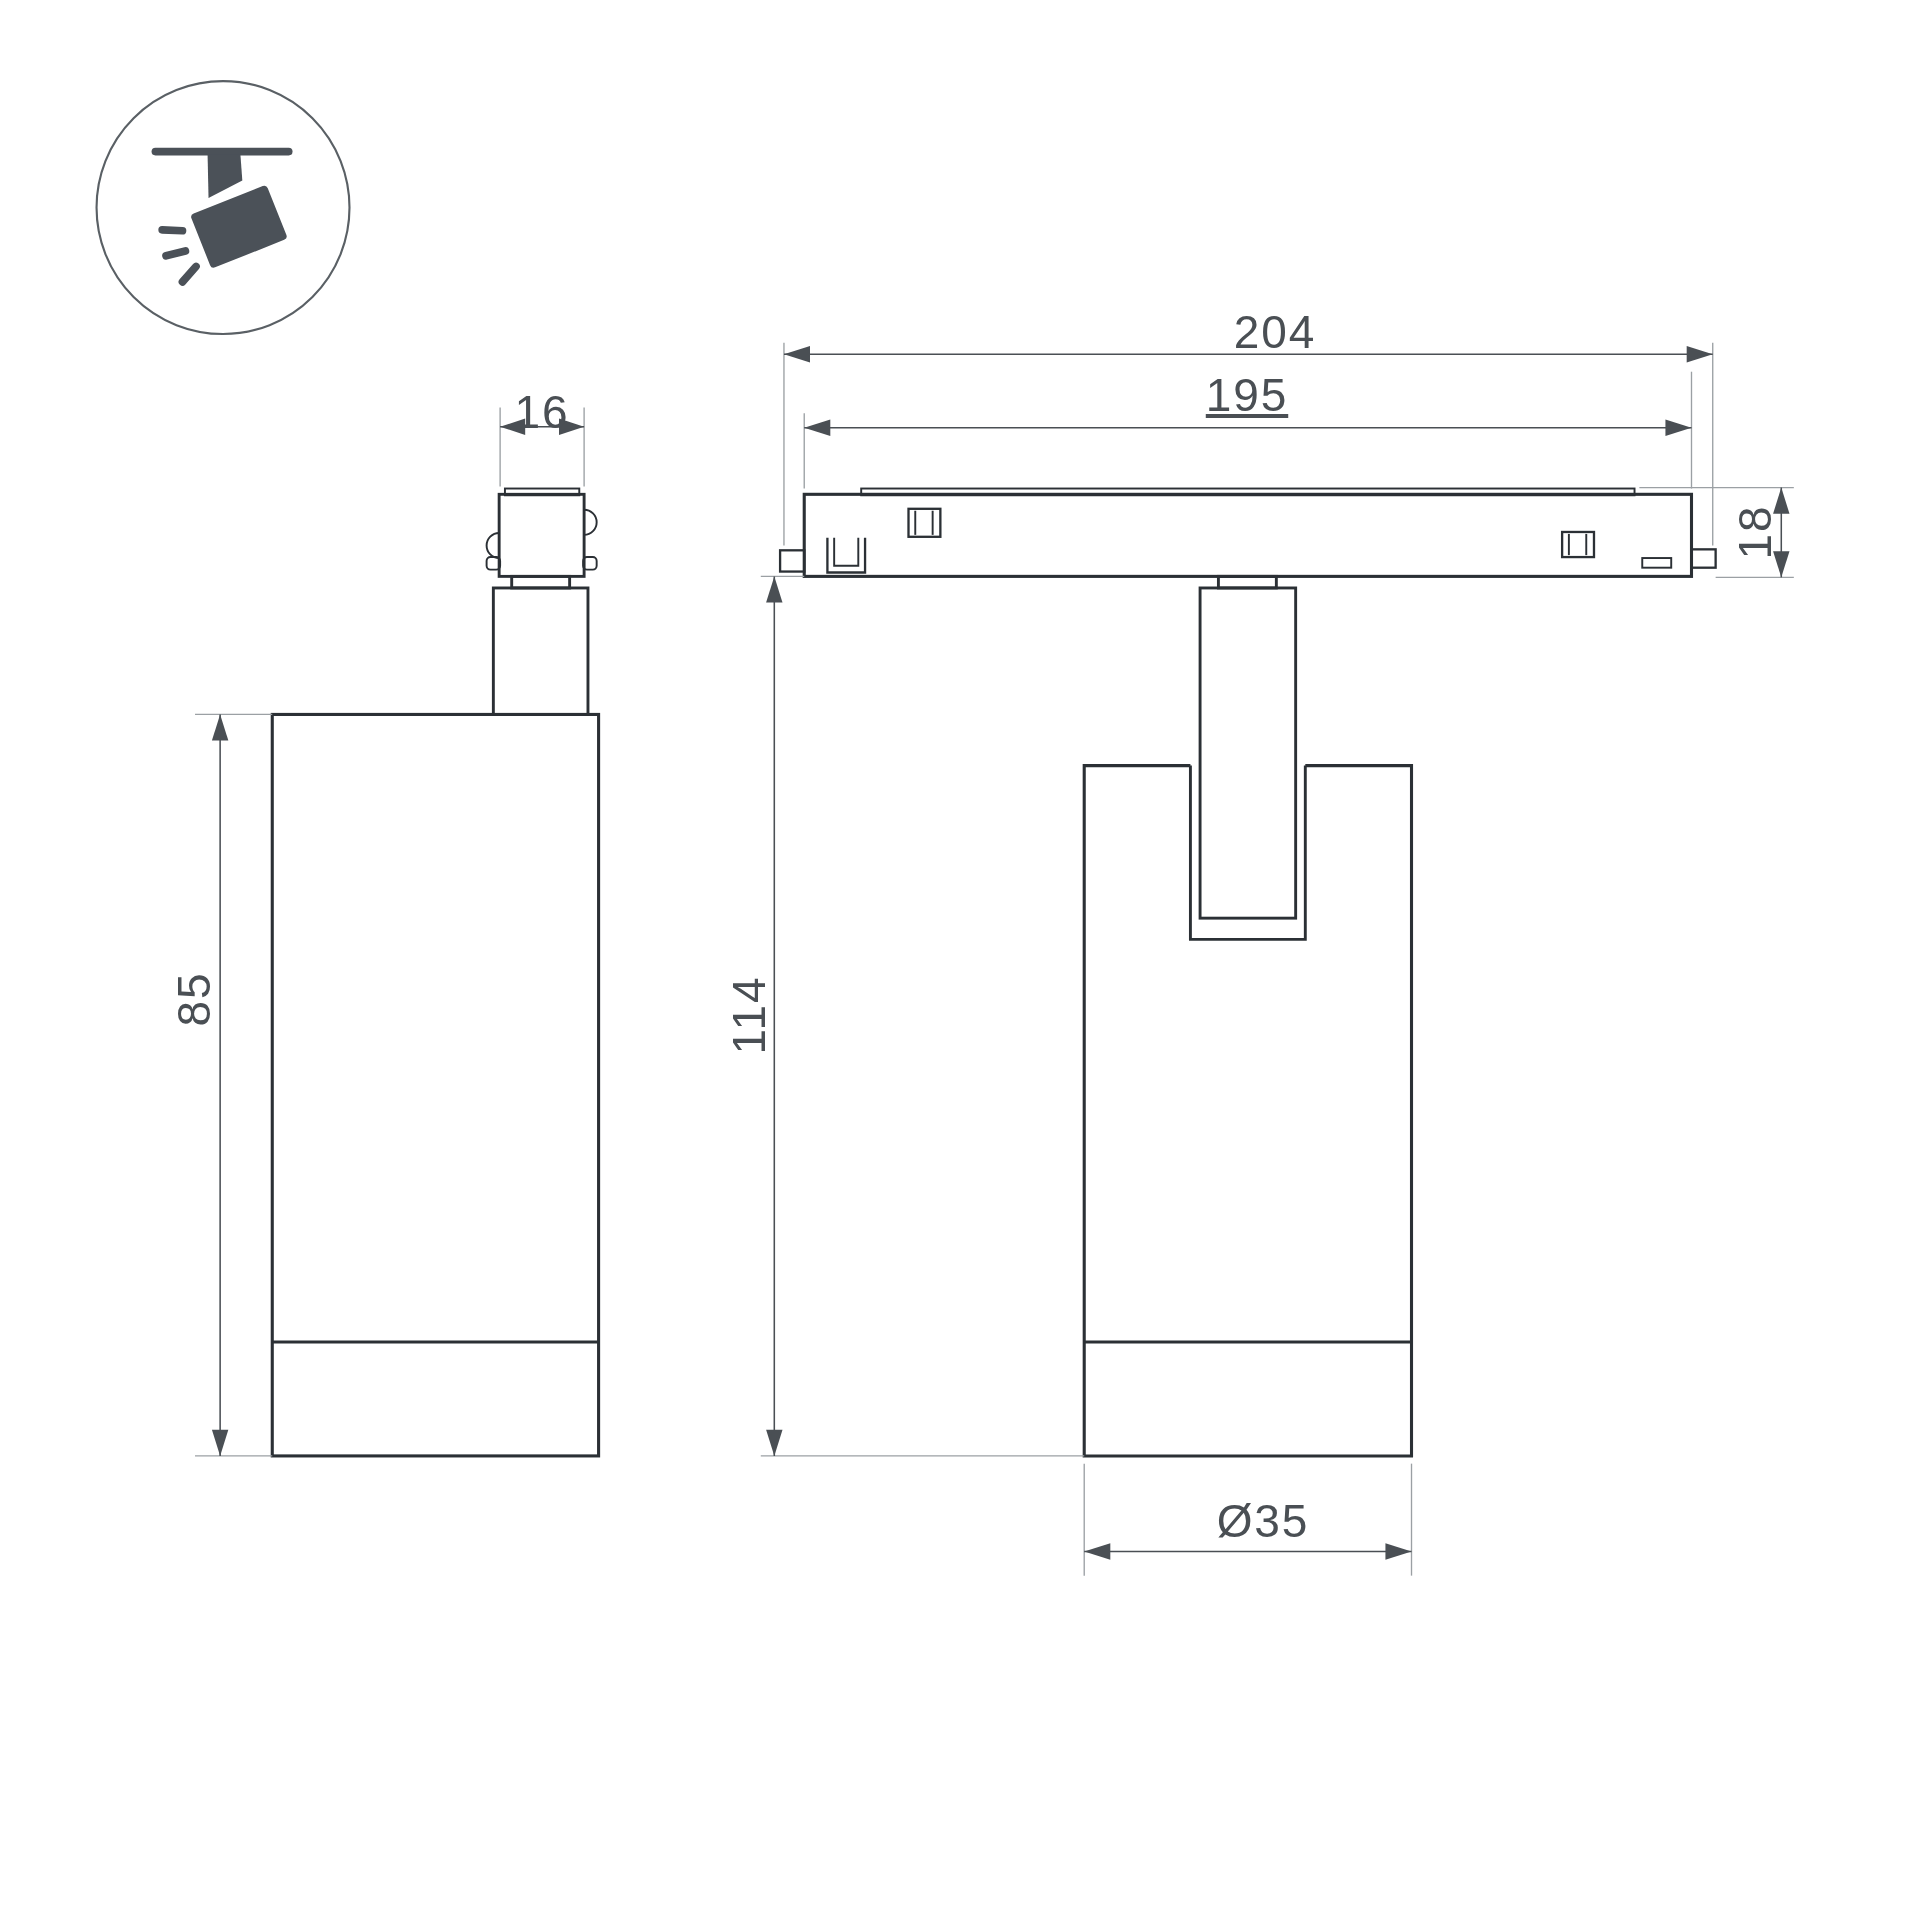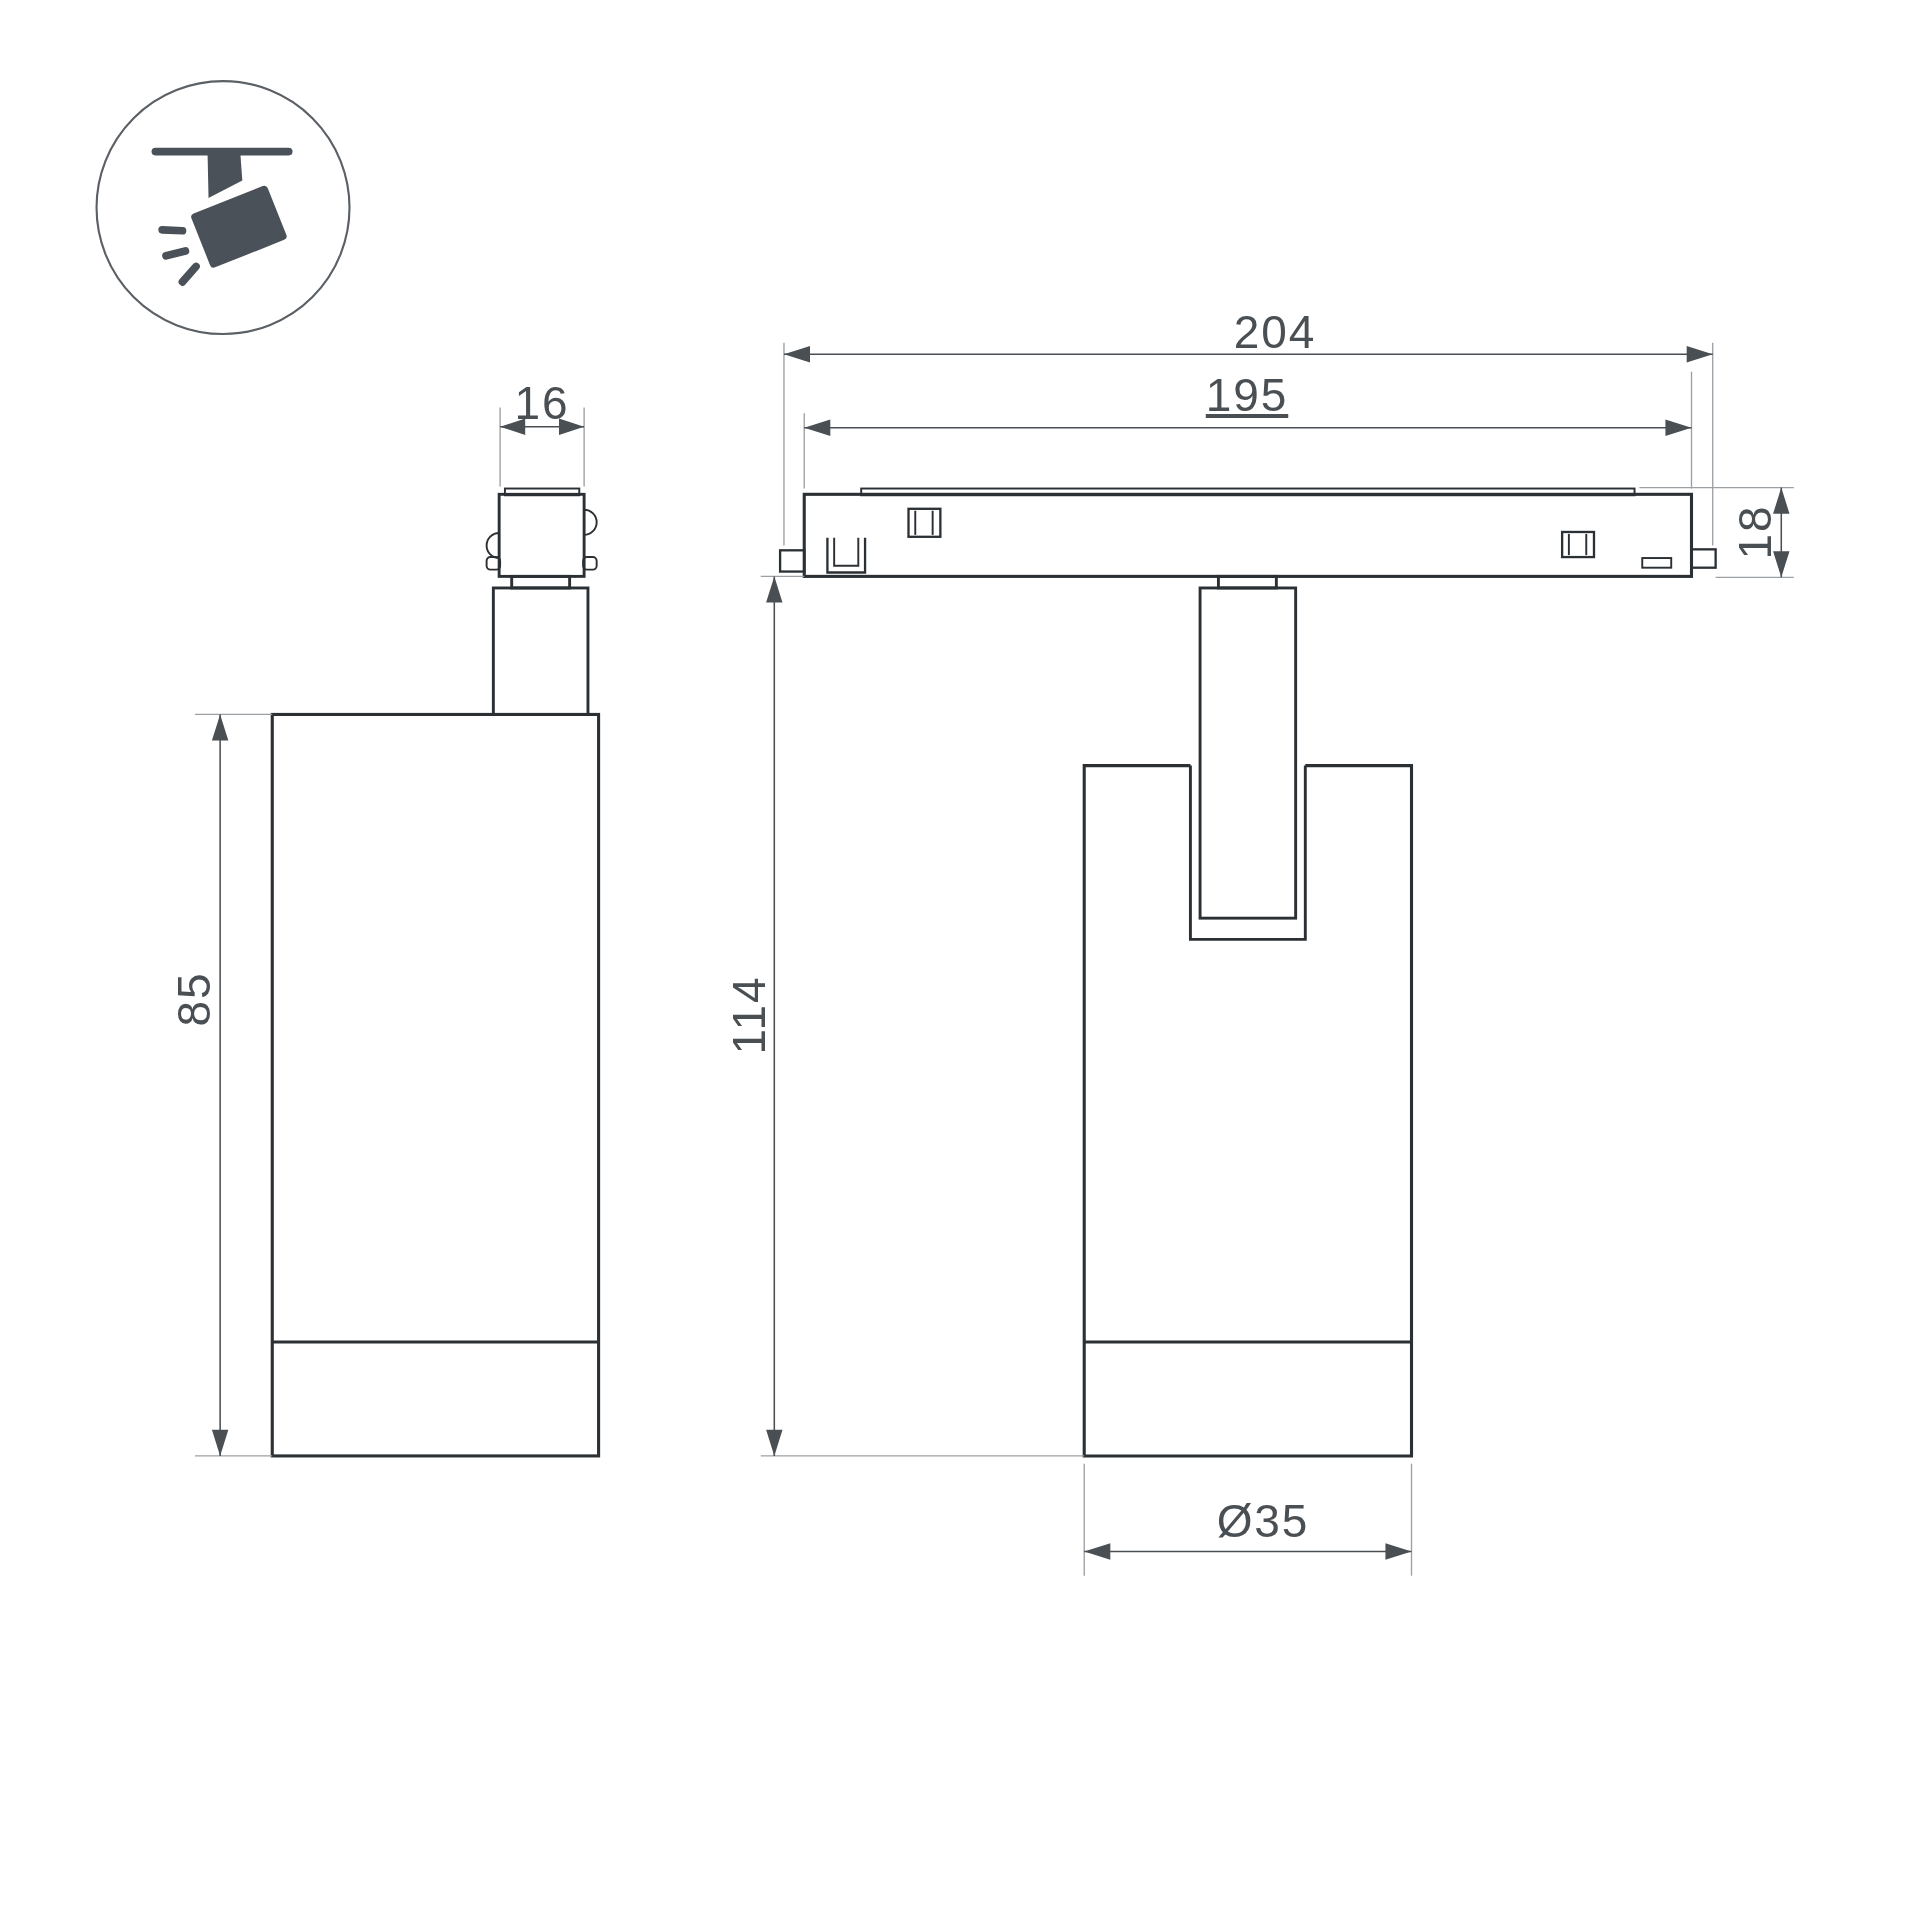--- a/index.html
+++ b/index.html
@@ -138,21 +138,21 @@
 
     <g>
       <line x1="1123" y1="1516" x2="1123" y2="1632" stroke="#9ba0a4" stroke-width="1.4"></line>
       <line x1="1462" y1="1516" x2="1462" y2="1632" stroke="#9ba0a4" stroke-width="1.4"></line>
       <line x1="1123" y1="1607" x2="1462" y2="1607" stroke="#4a4f54" stroke-width="1.6"></line>
       <path d="M1123,1607 l27,-8.5 v17 Z" fill="#4a4f54"></path>
       <path d="M1462,1607 l-27,-8.5 v17 Z" fill="#4a4f54"></path>
     </g>
   </svg>
 
-  <div class="dim-label" style="left:542px; top:403px;">16</div>
+  <div class="dim-label" style="left:542px; top:412px;">16</div>
 
   <div class="dim-label" style="left:1246px; top:332px;margin-left:29px;">204</div>
 
   <div class="dim-label" style="left:1247px; top:395px;text-decoration:underline;">195</div>
 
   <div class="dim-label vertical" style="left:1755px; top:532px;">18</div>
 
   <div class="dim-label vertical" style="left:749px; top:1015px;">114</div>
 
   <div class="dim-label vertical" style="left:194px; top:999px;">85</div>

